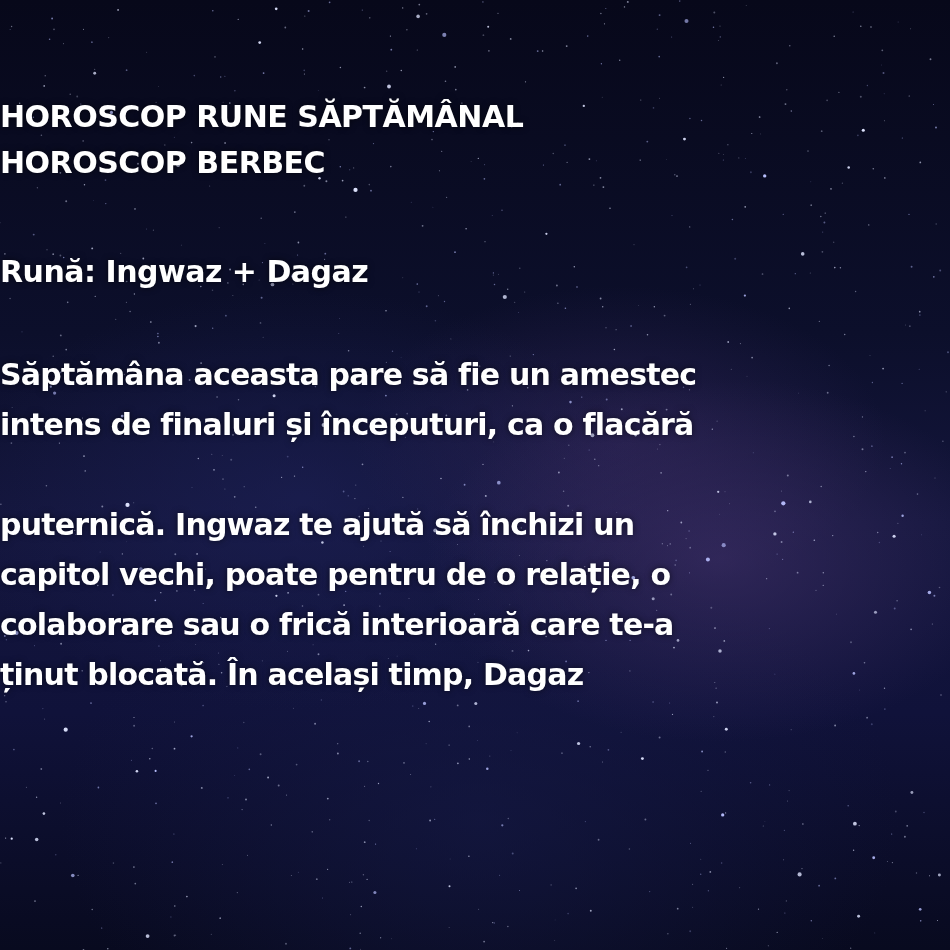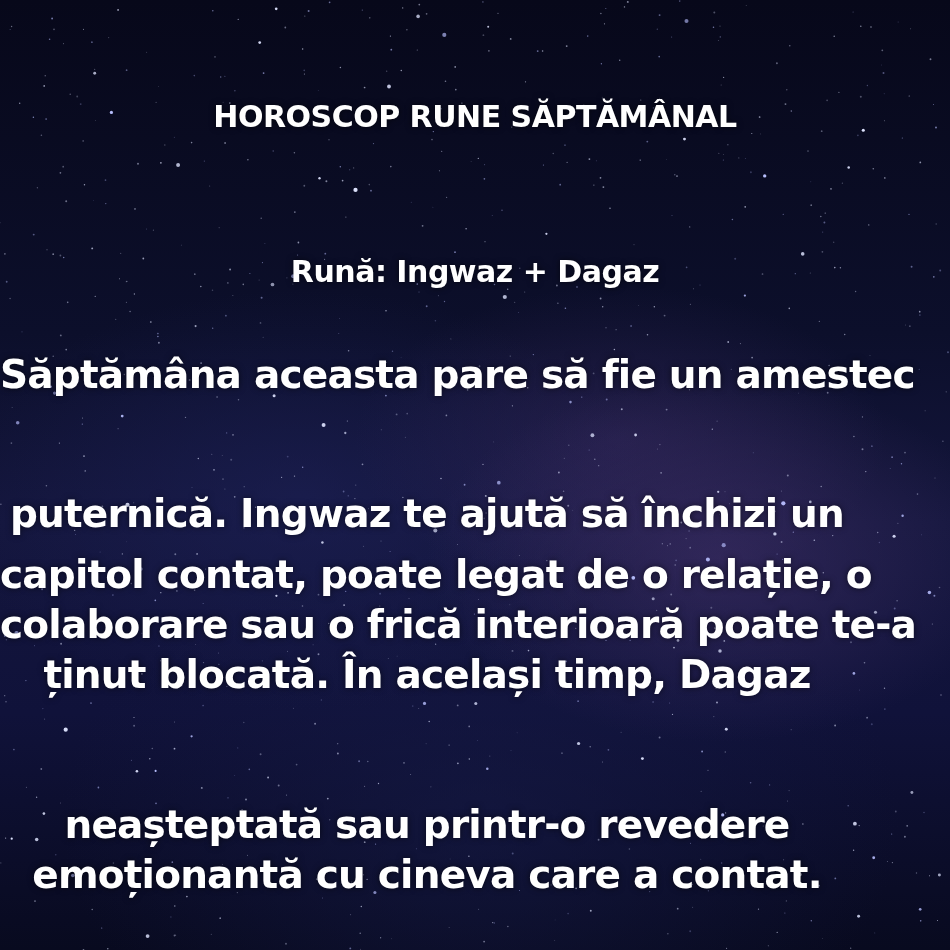--- a/index.html
+++ b/index.html
@@ -26,21 +26,21 @@
       position: absolute;
       inset: 0;
       pointer-events: none;
     }
     .text-block {
       position: absolute;
       left: 0;
       top: 0;
       width: 950px;
       height: 950px;
-      text-align: center;
+      text-align: left;
       color: #ffffff;
       font-family: "DejaVu Sans", "Liberation Sans", sans-serif;
       font-weight: bold;
       text-shadow: 0 0 6px rgba(0,0,0,0.6);
     }
     .title-line {
       position: absolute;
       left: 0;
       width: 950px;
       font-size: 30px;
@@ -53,21 +53,21 @@
       width: 950px;
       top: 252px;
       font-size: 30px;
       letter-spacing: -0.5px;
       line-height: 40px;
     }
     .body-line {
       position: absolute;
       left: 0;
       width: 854px;
-      font-size: 39px;
+      font-size: 30px;
       letter-spacing: -0.8px;
       line-height: 40px;
       white-space: nowrap;
     }
   </style>
 </head>
 <body>
 
 <div class="canvas">
   <svg class="stars" width="950" height="950" viewBox="0 0 950 950" id="starfield">
@@ -968,24 +968,24 @@
       <circle cx="6.4" cy="639.8" r="0.78" fill="#b9c0ff" opacity="0.30"></circle>
       <circle cx="939.4" cy="875.0" r="1.49" fill="#dfe4ff" opacity="0.71"></circle>
       <circle cx="220.7" cy="77.0" r="0.77" fill="#b9c0ff" opacity="0.48"></circle>
       <circle cx="95.2" cy="296.3" r="0.62" fill="#dfe4ff" opacity="0.64"></circle>
       <circle cx="467.6" cy="389.9" r="0.83" fill="#dfe4ff" opacity="0.45"></circle>
       <circle cx="259.1" cy="279.9" r="0.50" fill="#dfe4ff" opacity="0.32"></circle>
     </svg>
 
   <div class="text-block">
     <div class="title-line" style="top:97px">HOROSCOP RUNE SĂPTĂMÂNAL</div>
+    <div class="title-line" style="top:143px">HOROSCOP BERBEC</div>
 
     <div class="rune-line">Rună: Ingwaz + Dagaz</div>
 
     <div class="body-line" style="top:355px">Săptămâna aceasta pare să fie un amestec</div>
-    <div class="body-line" style="top:494px">puternică. Ingwaz te ajută să închizi un</div>
-    <div class="body-line" style="top:555px">capitol contat, poate legat de o relație, o</div>
-    <div class="body-line" style="top:605px">colaborare sau o frică interioară poate te-a</div>
+    <div class="body-line" style="top:405px">intens de finaluri și începuturi, ca o flacără</div>
+    <div class="body-line" style="top:505px">puternică. Ingwaz te ajută să închizi un</div>
+    <div class="body-line" style="top:555px">capitol vechi, poate pentru de o relație, o</div>
+    <div class="body-line" style="top:605px">colaborare sau o frică interioară care te-a</div>
     <div class="body-line" style="top:655px">ținut blocată. În același timp, Dagaz</div>
-    <div class="body-line" style="top:805px">neașteptată sau printr-o revedere</div>
-    <div class="body-line" style="top:855px">emoționantă cu cineva care a contat.</div>
   </div>
 </div>
 
 </body></html>

